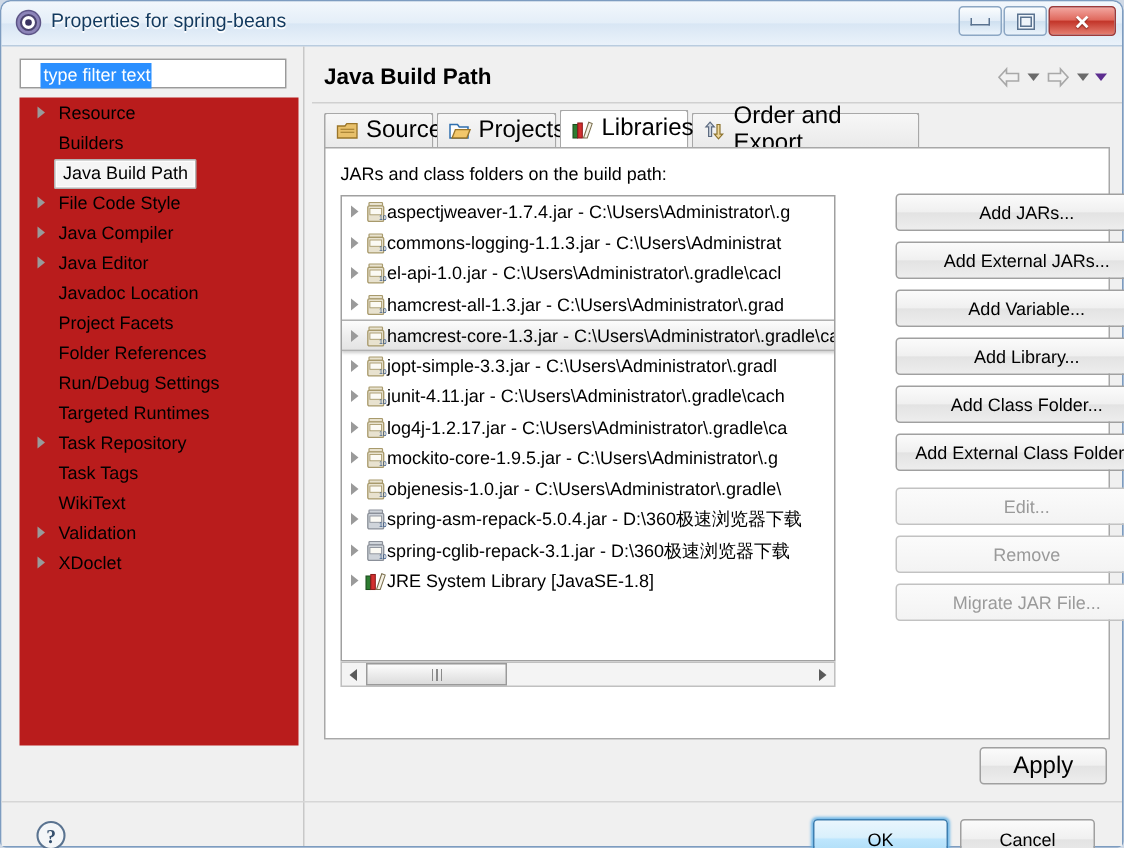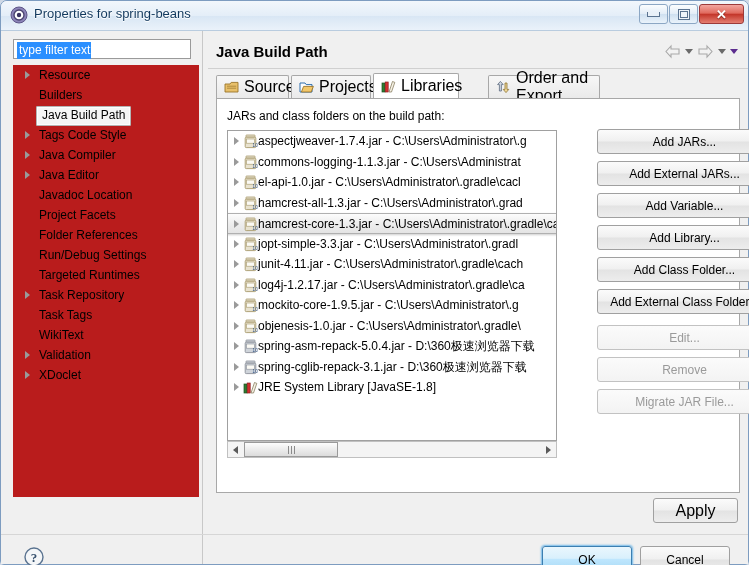--- a/index.html
+++ b/index.html
@@ -54,21 +54,21 @@
     position:absolute;left:0;top:29px;right:0;bottom:0;
     background:#f0f0f0;
     border-top:1px solid #b9ccdf;
   }
   
   .leftpane{position:absolute;left:8px;top:6px;width:190px;height:460px;}
   .filter-box{
     position:absolute;left:4px;top:2px;width:178px;height:20px;
     box-sizing:border-box;
     border:1px solid #9a9a9a;background:#fff;
-    padding:2px 3px;
+    padding:2px 13px;
   }
   .filter-text{
     background:#2a8fff;color:#fff;font-size:12px;padding:1px 1px 2px 2px;
     display:inline-block;line-height:14px;
   }
   .tree{
     position:absolute;left:4px;top:28px;width:186px;bottom:0;
     background:#b91c1c;
   }
   .tree-item{
@@ -256,21 +256,21 @@
   <div class="content">
 
     <div class="leftpane">
       <div class="filter-box">
         <span class="filter-text">type filter text</span>
       </div>
       <div class="tree" id="tree">
           <div class="tree-item"><span class="arrow"></span><span class="lbl">Resource</span></div>
           <div class="tree-item"><span class="lbl">Builders</span></div>
           <div class="tree-item selected"><span class="lbl">Java Build Path</span></div>
-          <div class="tree-item"><span class="arrow"></span><span class="lbl">Tags Code Style</span></div>
+          <div class="tree-item"><span class="arrow"></span><span class="lbl">File Code Style</span></div>
           <div class="tree-item"><span class="arrow"></span><span class="lbl">Java Compiler</span></div>
           <div class="tree-item"><span class="arrow"></span><span class="lbl">Java Editor</span></div>
           <div class="tree-item"><span class="lbl">Javadoc Location</span></div>
           <div class="tree-item"><span class="lbl">Project Facets</span></div>
           <div class="tree-item"><span class="lbl">Folder References</span></div>
           <div class="tree-item"><span class="lbl">Run/Debug Settings</span></div>
           <div class="tree-item"><span class="lbl">Targeted Runtimes</span></div>
           <div class="tree-item"><span class="arrow"></span><span class="lbl">Task Repository</span></div>
           <div class="tree-item"><span class="lbl">Task Tags</span></div>
           <div class="tree-item"><span class="lbl">WikiText</span></div>
@@ -323,21 +323,21 @@
           <div class="tab active" style="left: 157px; width: 86px; top: -2px;">
             <span style="display: flex;">
               <svg width="15" height="15" viewBox="0 0 15 15">
                 <rect x="1" y="4" width="3" height="9" fill="#2e7d32" stroke="#1b4d1e" stroke-width="0.7"></rect>
                 <rect x="4.2" y="3" width="3" height="10" fill="#d32f2f" stroke="#8d1c1c" stroke-width="0.7"></rect>
                 <path d="M8 13 L11.5 2.5 L13.8 3.4 L10.5 13 Z" fill="#f6f2e6" stroke="#7a6f4e" stroke-width="0.7"></path>
               </svg>
             </span>
             <span>Libraries</span>
           </div>
-          <div class="tab" style="left: 245px; width: 112px; margin-left: 27px;">
+          <div class="tab" style="left: 245px; width: 152px;">
             <span style="display: flex;">
               <svg width="15" height="14" viewBox="0 0 15 14">
                 <path d="M3.4 11 L3.4 4.6 L1.6 4.6 L4.4 1.4 L7.2 4.6 L5.4 4.6 L5.4 11 Z" fill="#cfd6e0" stroke="#5d6b80" stroke-width="0.8"></path>
                 <path d="M9 3 L9 9.4 L7.2 9.4 L10 12.6 L12.8 9.4 L11 9.4 L11 3 Z" fill="#f0d89a" stroke="#8d7430" stroke-width="0.8"></path>
               </svg>
             </span>
             <span>Order and Export</span>
           </div>
         </div>
 

